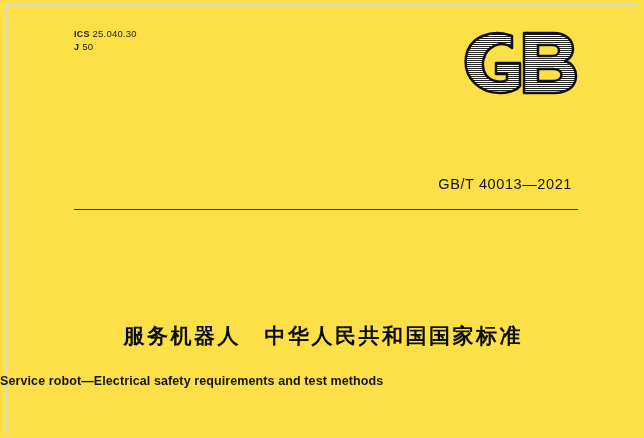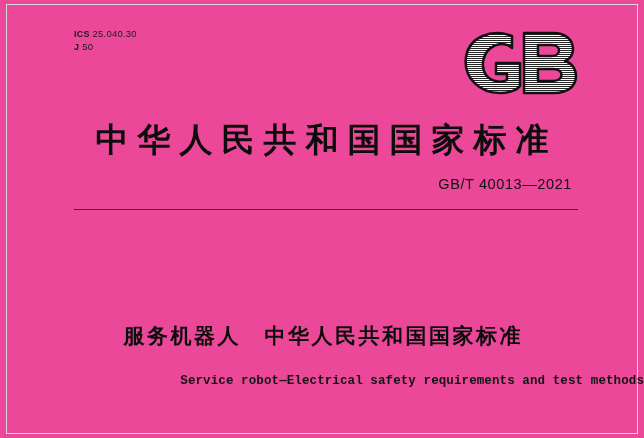--- a/index.html
+++ b/index.html
@@ -11,21 +11,21 @@
     width: 644px;
     height: 438px;
     font-family: "Liberation Serif", serif;
     color: #111111;
     overflow: hidden;
   }
   .page {
     position: relative;
     width: 644px;
     height: 438px;
-    background: #ec4899;
+    background: #fde047;
     box-sizing: border-box;
   }
   
   .page-frame {
     position: absolute;
     left: 6px;
     top: 4px;
     right: 6px;
     bottom: 4px;
     border: 1px solid #d8d8d8;
@@ -122,22 +122,22 @@
     color: #0c0c0c;
     white-space: nowrap;
   }
 
   
   .doc-title-en {
     position: absolute;
     left: 0;
     right: 0;
     top: 374px;
-    text-align: right;
-    font-family: Liberation Mono, monospace;
+    text-align: left;
+    font-family: Liberation Sans, sans-serif;
     font-weight: 700;
     font-size: 12.5px;
     letter-spacing: 0.1px;
     color: #141414;
     white-space: nowrap;
   }
 </style>
 </head>
 <body>
 
@@ -187,21 +187,20 @@
                  C 224 74, 232 86, 232 100
                  C 232 120, 216 134, 188 134
                  L 128 134
                  Z
                  M 156 38 L 156 60 L 184 60 C 194 60, 198 54, 198 49 C 198 43, 193 38, 184 38 Z
                  M 156 86 L 156 110 L 186 110 C 197 110, 203 104, 203 98 C 203 91, 197 86, 186 86 Z" fill="url(#hatch)" stroke="#111111" stroke-width="5" stroke-linejoin="round" fill-rule="evenodd"></path>
       </g>
     </svg>
   </div>
 
-  <div class="cn-title">中华人民共和国国家标准</div>
 
   <div class="std-number">GB/T 40013—2021</div>
 
   <div class="rule"></div>
 
   <div class="doc-title-cn">服务机器人　中华人民共和国国家标准</div>
 
   <div class="doc-title-en">Service robot—Electrical safety requirements and test methods</div>
 
 </div>

